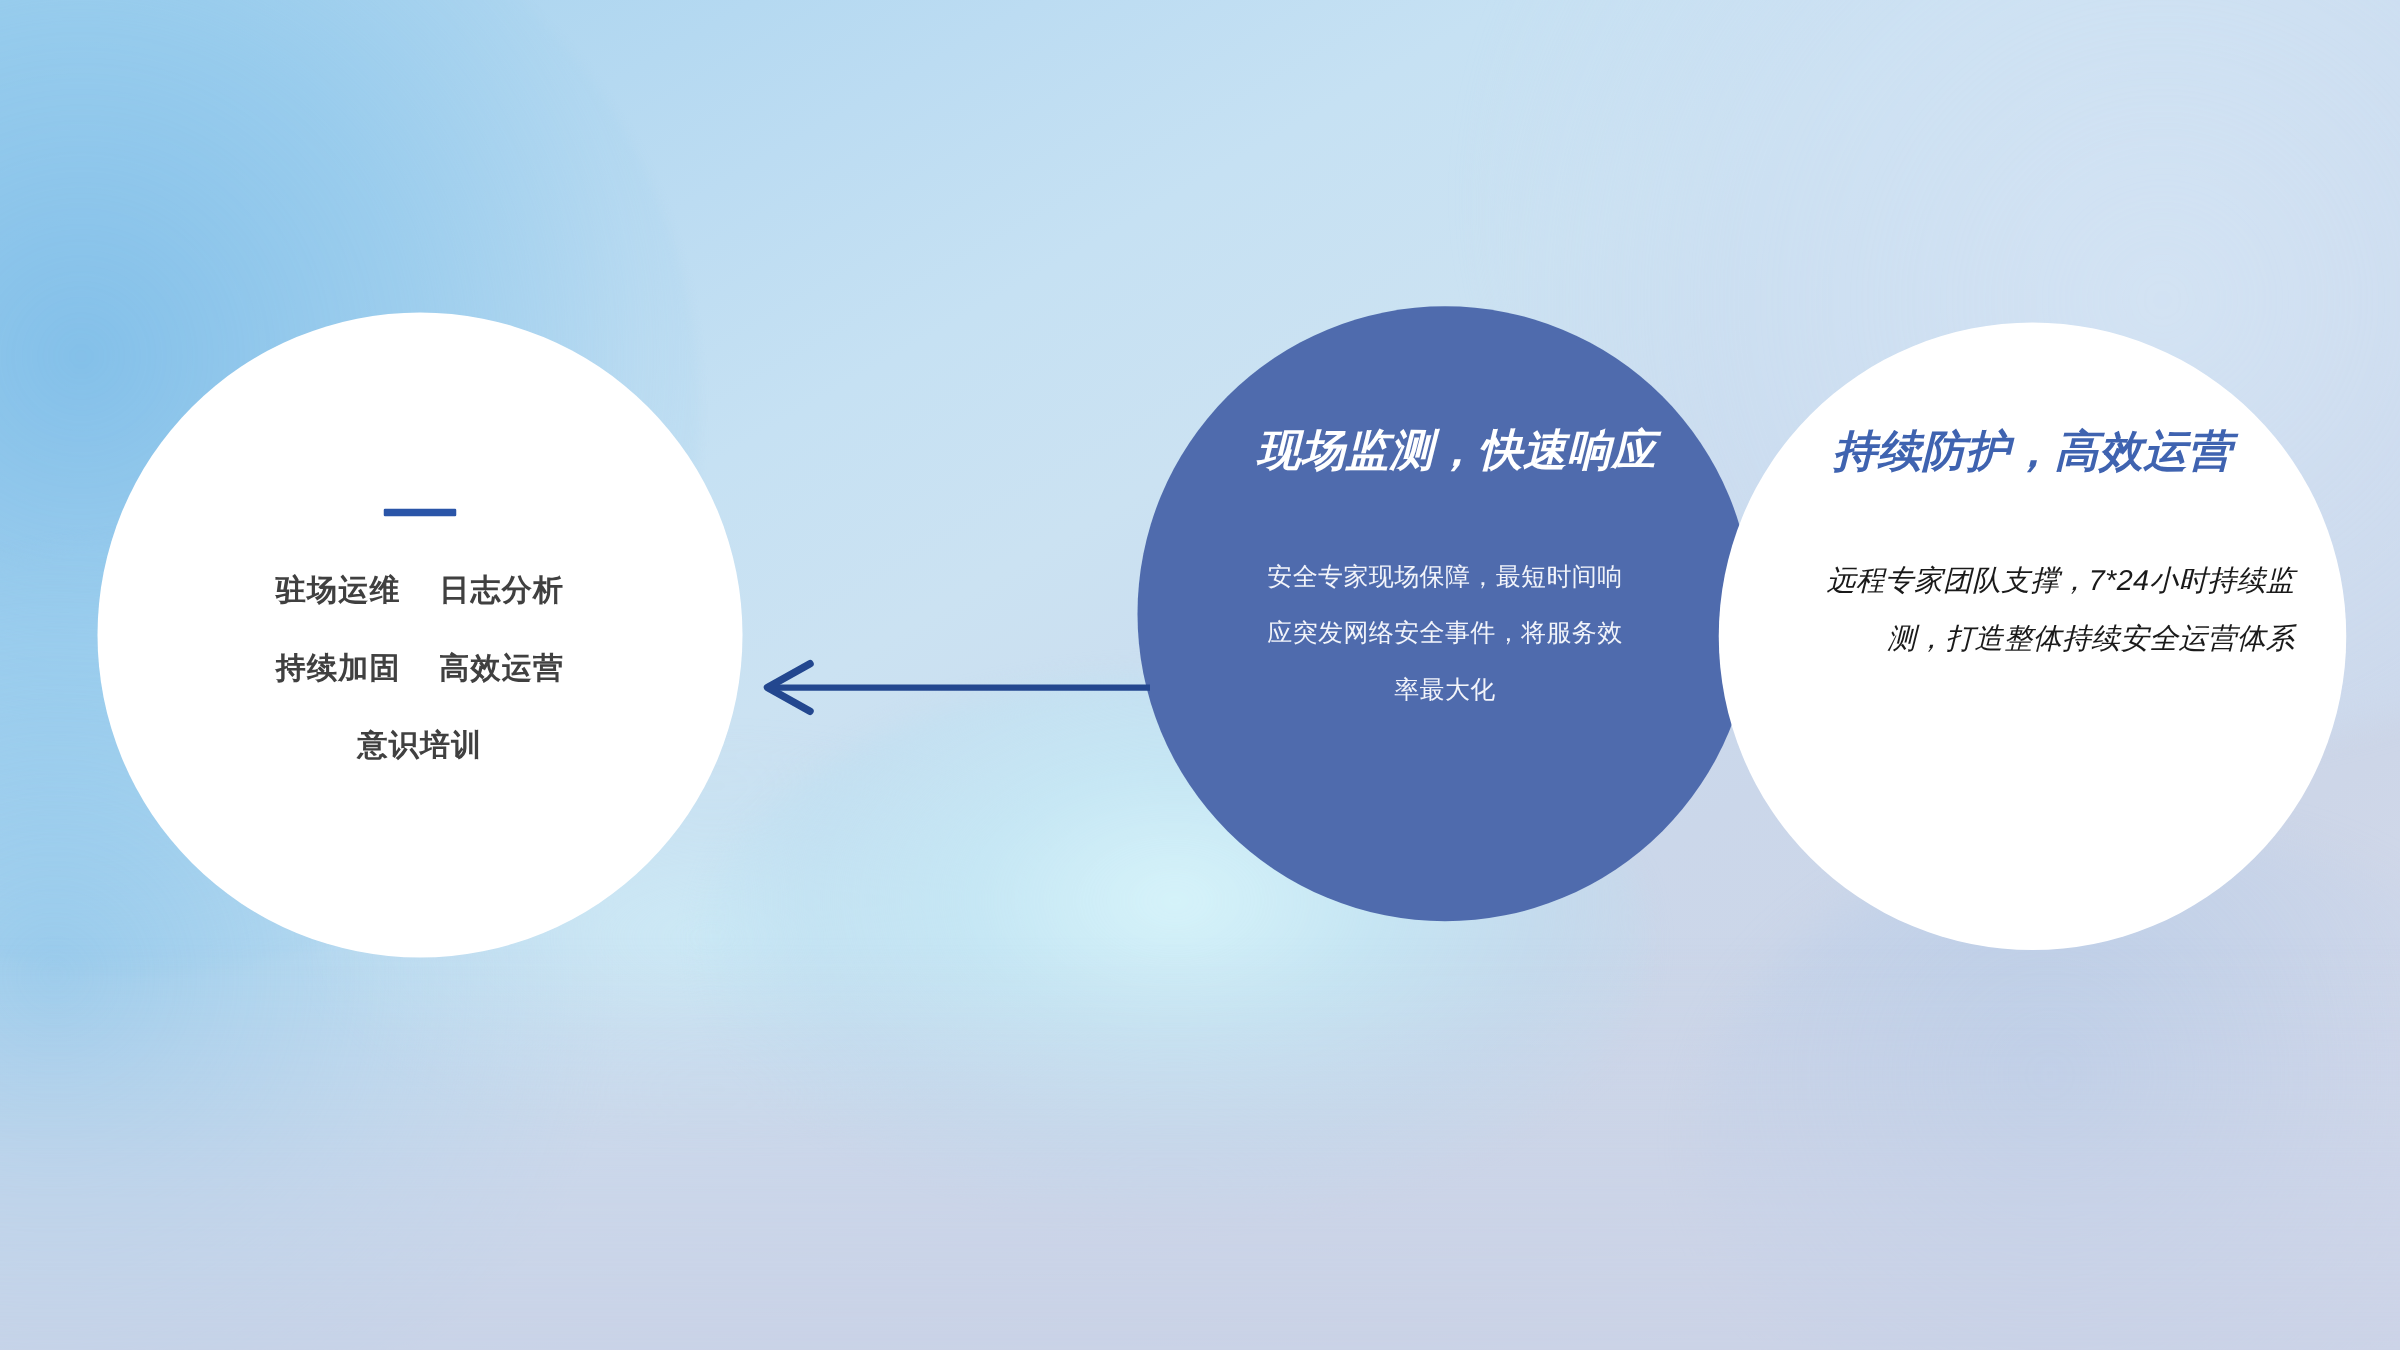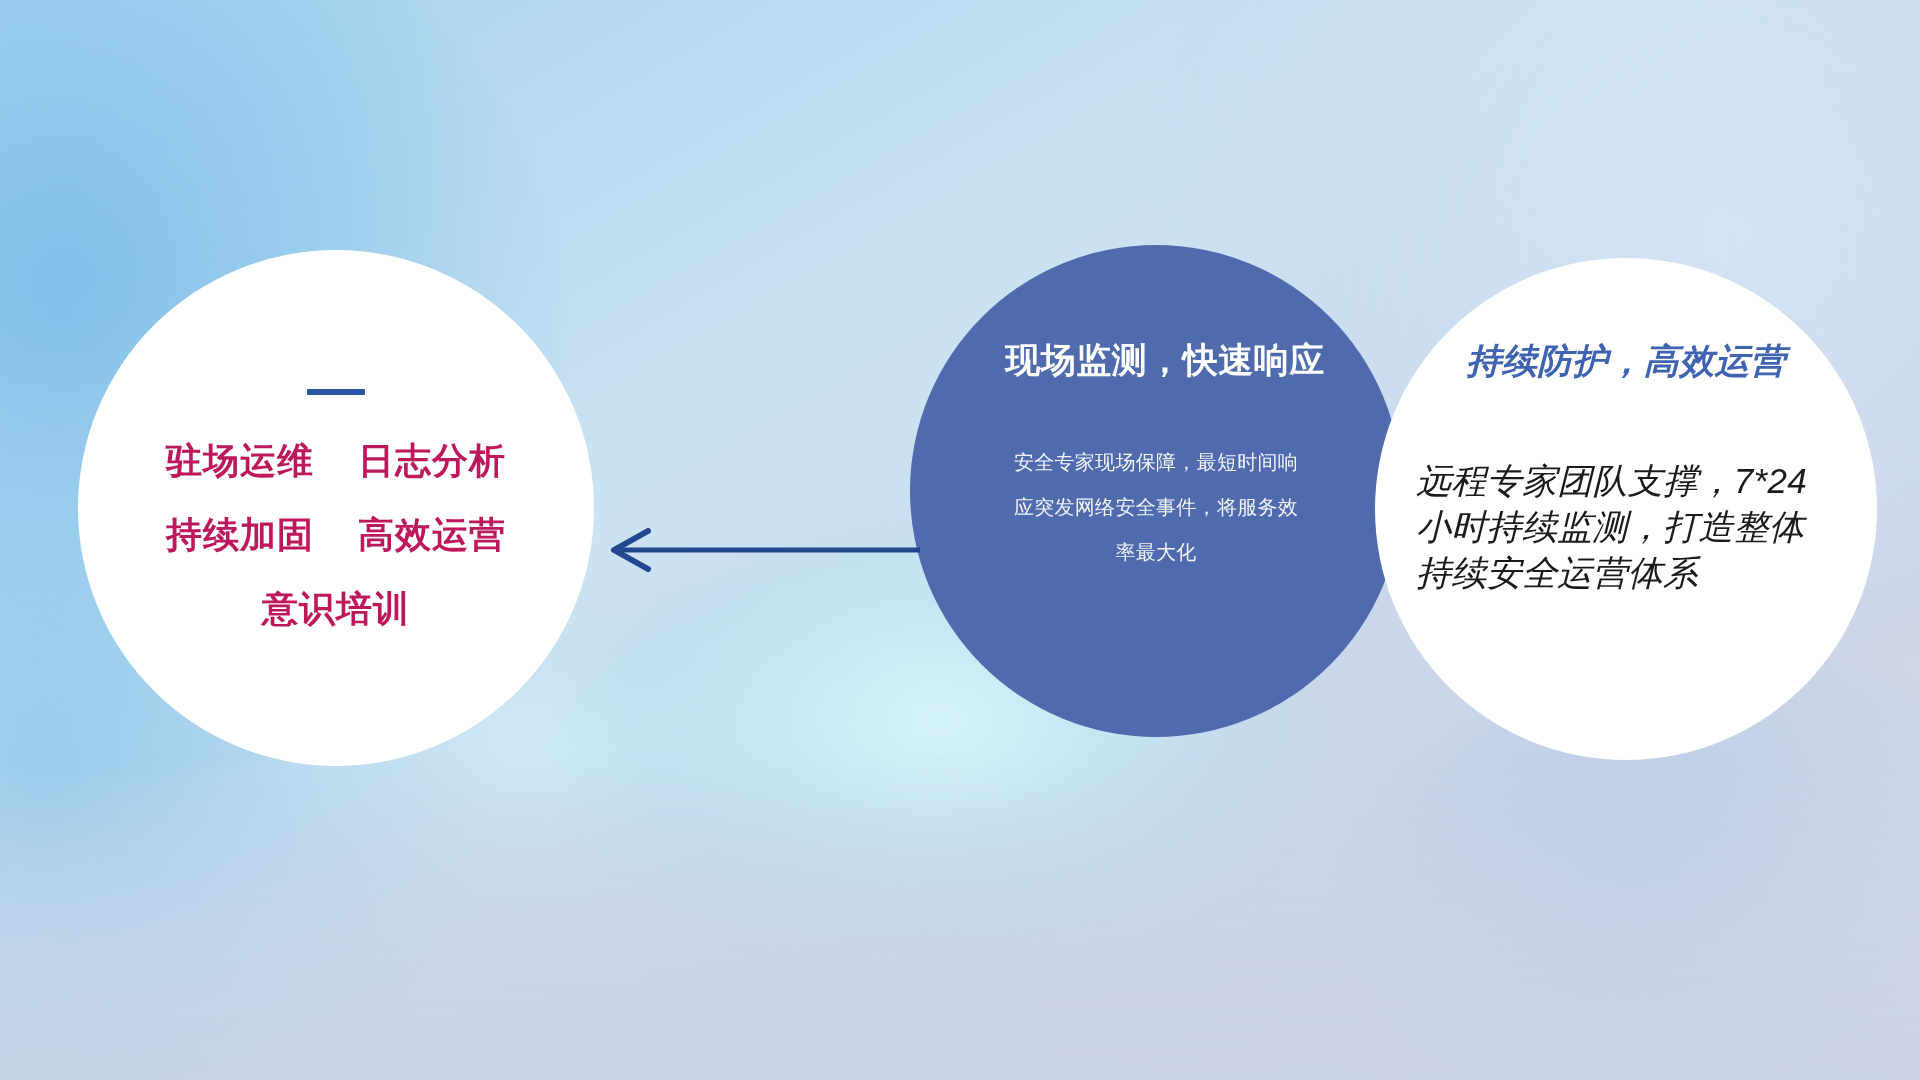--- a/index.html
+++ b/index.html
@@ -167,23 +167,23 @@
     gap: 0;
   }
   .divider-dash {
     width: 58px;
     height: 6px;
     background: #2a55a8;
     border-radius: 1px;
     margin-bottom: 48px;
   }
   .left-line {
-    font-size: 36px;
+    font-size: 24px;
     font-weight: bold;
-    color: #be185d;
+    color: #404040;
     letter-spacing: 1px;
     line-height: 1.0;
     white-space: pre;
     margin-bottom: 38px;
   }
   .left-line:last-child { margin-bottom: 0; }
 
   
   .blue-content {
     position: absolute;
@@ -198,20 +198,21 @@
     padding-top: 92px;
     box-sizing: border-box;
   }
   .blue-heading {
     font-size: 35px;
     font-weight: bold;
     color: #ffffff;
     letter-spacing: 0.5px;
     white-space: nowrap;
     margin-left: 18px;
+    font-style: italic;
   }
   .blue-body {
     margin-top: 56px;
     width: 300px;
     font-size: 20px;
     line-height: 45px;
     color: #f2f4fa;
     text-align: center;
     letter-spacing: 0.3px;
   }
@@ -232,26 +233,26 @@
     font-style: italic;
   }
   .right-heading {
     font-size: 35px;
     font-weight: bold;
     color: #3f63b0;
     letter-spacing: 0.5px;
     white-space: nowrap;
   }
   .right-body {
-    margin-top: 73px;
+    margin-top: 56px;
     width: 420px;
-    font-size: 35px;
+    font-size: 23px;
     line-height: 46px;
     color: #1a1a1a;
-    text-align: left;
+    text-align: right;
     letter-spacing: 0.3px;
   }
 
   
   .arrow-svg {
     position: absolute;
     left: 590px;
     top: 505px;
     width: 340px;
     height: 90px;

